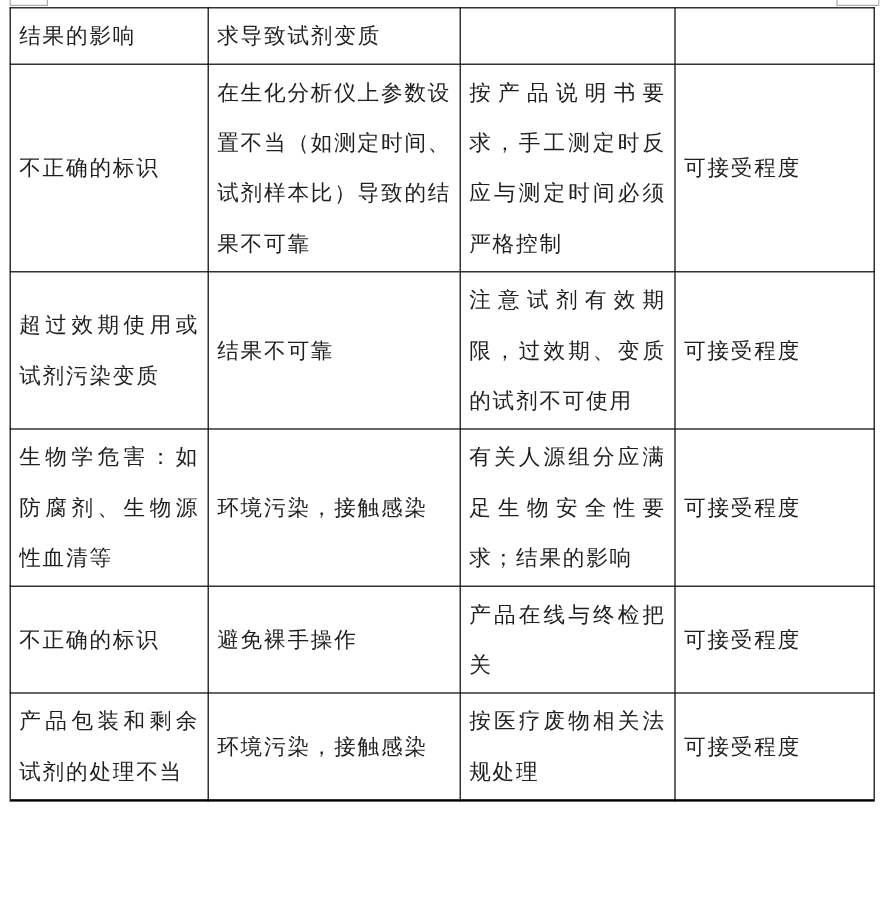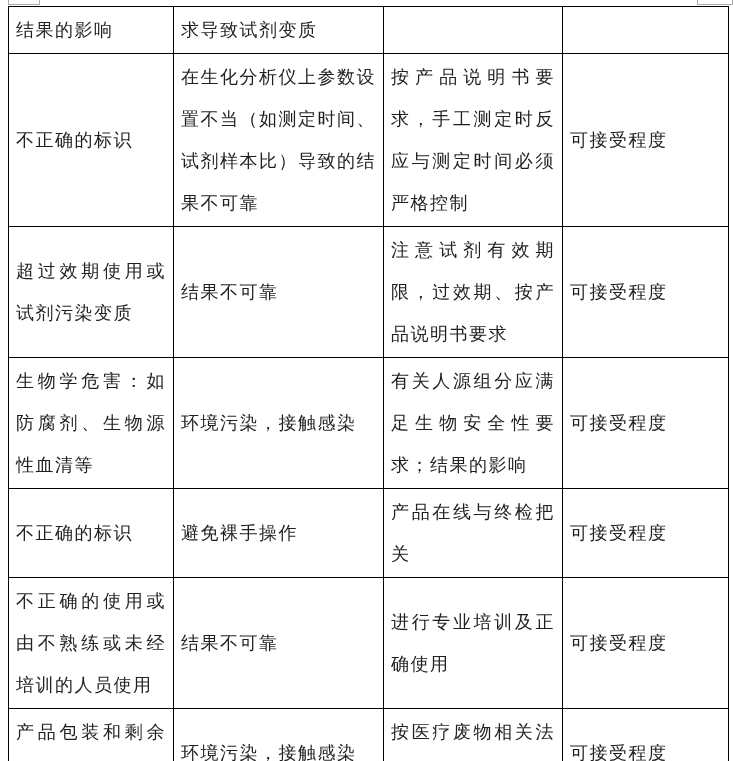--- a/index.html
+++ b/index.html
@@ -86,41 +86,35 @@
       </tr>
       <tr class="r2">
         <td>不正确的标识</td>
         <td>在生化分析仪上参数设置不当（如测定时间、试剂样本比）导致的结果不可靠</td>
         <td>按产品说明书要求，手工测定时反应与测定时间必须严格控制</td>
         <td>可接受程度</td>
       </tr>
       <tr class="r3">
         <td>超过效期使用或试剂污染变质</td>
         <td>结果不可靠</td>
-        <td>注意试剂有效期限，过效期、按产品说明书要求</td>
+        <td>注意试剂有效期限，过效期、变质的试剂不可使用</td>
         <td>可接受程度</td>
       </tr>
       <tr class="r4">
         <td>生物学危害：如防腐剂、生物源性血清等</td>
         <td>环境污染，接触感染</td>
         <td>有关人源组分应满足生物安全性要求；结果的影响</td>
         <td>可接受程度</td>
       </tr>
       <tr class="r5">
         <td>不正确的标识</td>
         <td>避免裸手操作</td>
         <td>产品在线与终检把关</td>
         <td>可接受程度</td>
       </tr>
-      <tr class="r6">
-        <td>不正确的使用或由不熟练或未经培训的人员使用</td>
-        <td>结果不可靠</td>
-        <td>进行专业培训及正确使用</td>
-        <td>可接受程度</td>
-      </tr>
       <tr class="r7">
         <td>产品包装和剩余试剂的处理不当</td>
         <td>环境污染，接触感染</td>
         <td>按医疗废物相关法规处理</td>
         <td>可接受程度</td>
       </tr>
     </tbody>
   </table>
 </div>
 

